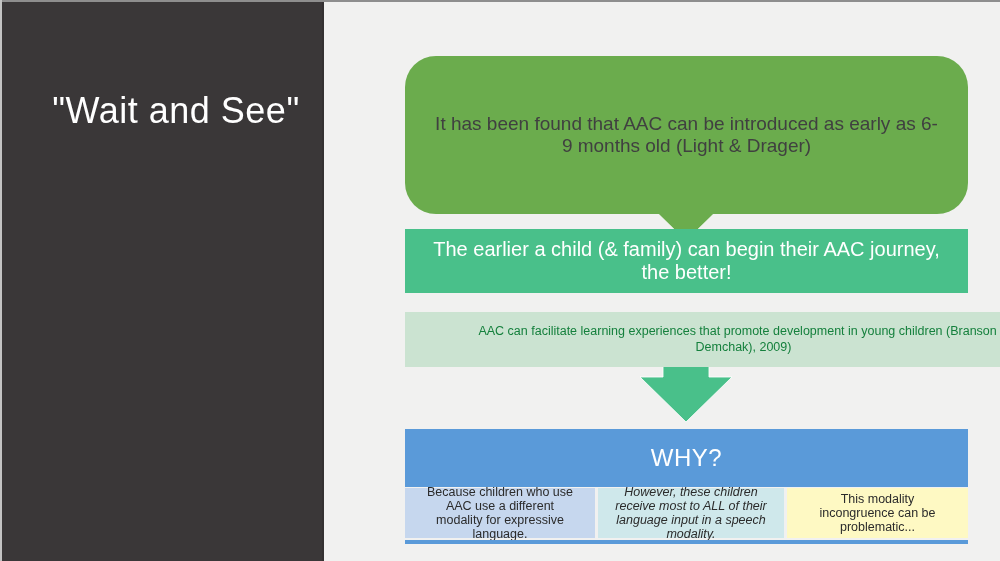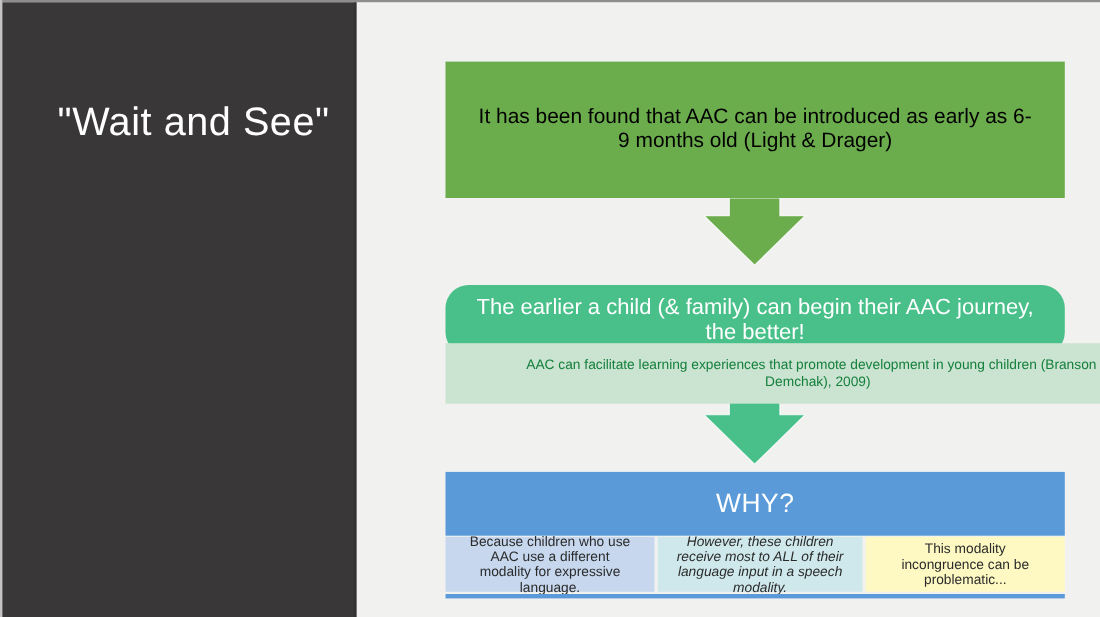--- a/index.html
+++ b/index.html
@@ -19,22 +19,22 @@
   }
   .slide-title {
     position:absolute; left:28px; right:0; top:86px;
     color:#ffffff; text-align:center;
     font-size:36px; line-height:1.3; font-weight:400;
     letter-spacing:0.5px;
   }
 
   .fc-box { position:absolute; z-index:2; display:flex; align-items:center; justify-content:center; text-align:center; box-sizing:border-box; }
 
-  .box1 { left:405px; top:56px; width:563px; height:124px; color:#000000; font-size:19px; line-height:1.18; padding:0 28px; }
-  .box2-header { left:405px; top:259px; width:563px; height:64px; color:#ffffff; font-size:20px; line-height:1.15; padding:0 20px;border-radius:21px; }
+  .box1 { left:405px; top:56px; width:563px; height:158px; color:#404040; font-size:19px; line-height:1.18; padding:0 28px;border-radius:31px; }
+  .box2-header { left:405px; top:229px; width:563px; height:64px; color:#ffffff; font-size:20px; line-height:1.15; padding:0 20px; }
   .box2-sub { left:405px; top:312px; width:677px; height:55px; color:#15803d; font-size:12.5px; line-height:1.25; padding:0 42px; }
   .box3-header { left:405px; top:429px; width:563px; height:58px; color:#ffffff; font-size:24px; letter-spacing:0.5px; }
   .col { top:488px; height:50px; color:#2b2b2b; font-size:12.5px; line-height:1.12; padding:0 17px; }
   .col1 { left:405px; width:190px; }
   .col2 { left:598px; width:186px; }
   .col3 { left:787px; width:181px; }
   .strip { position:absolute; left:405px; top:540px; width:563px; height:4px; z-index:2; }
 
   .arrow { position:absolute; width:94px; height:61px; z-index:1; }
   .arrow1 { left:639px; top:180px; }

